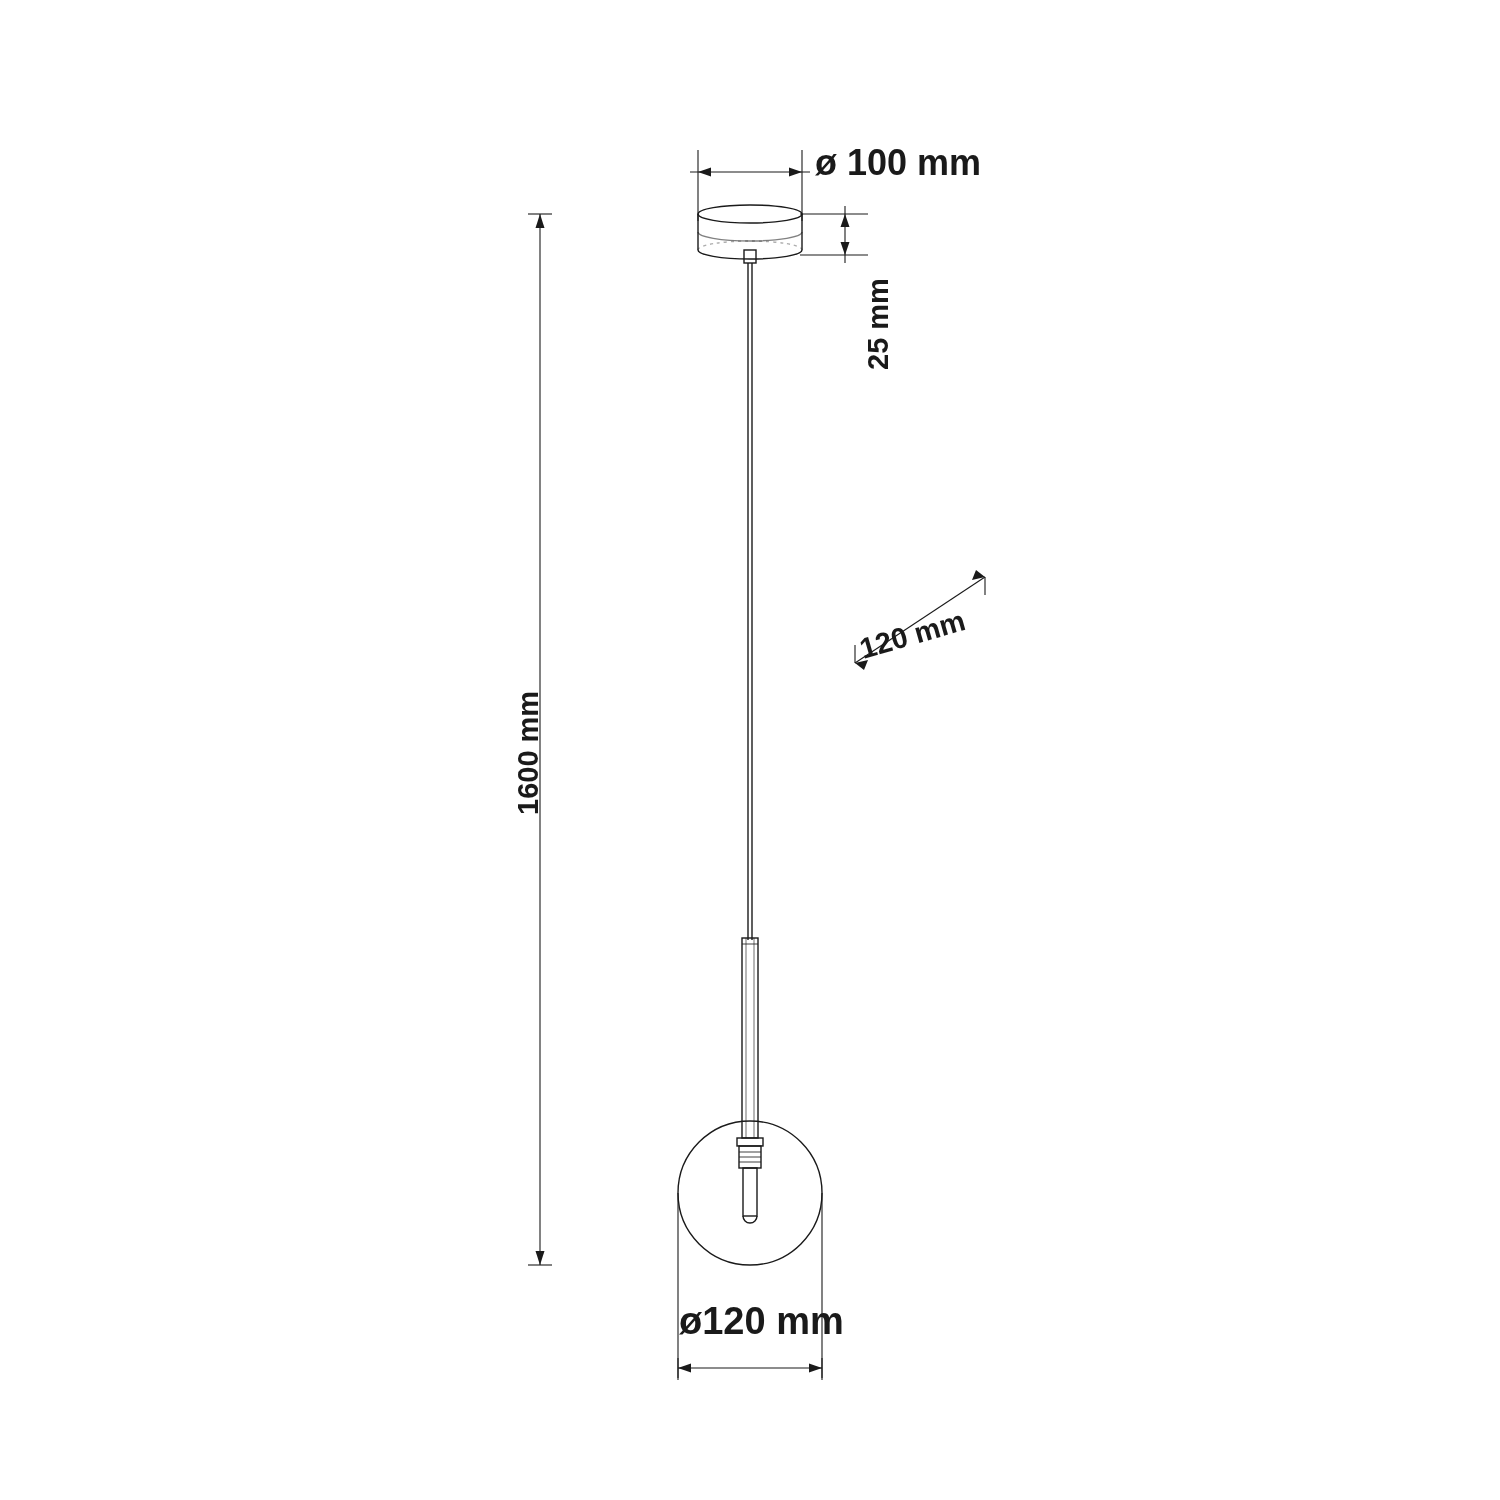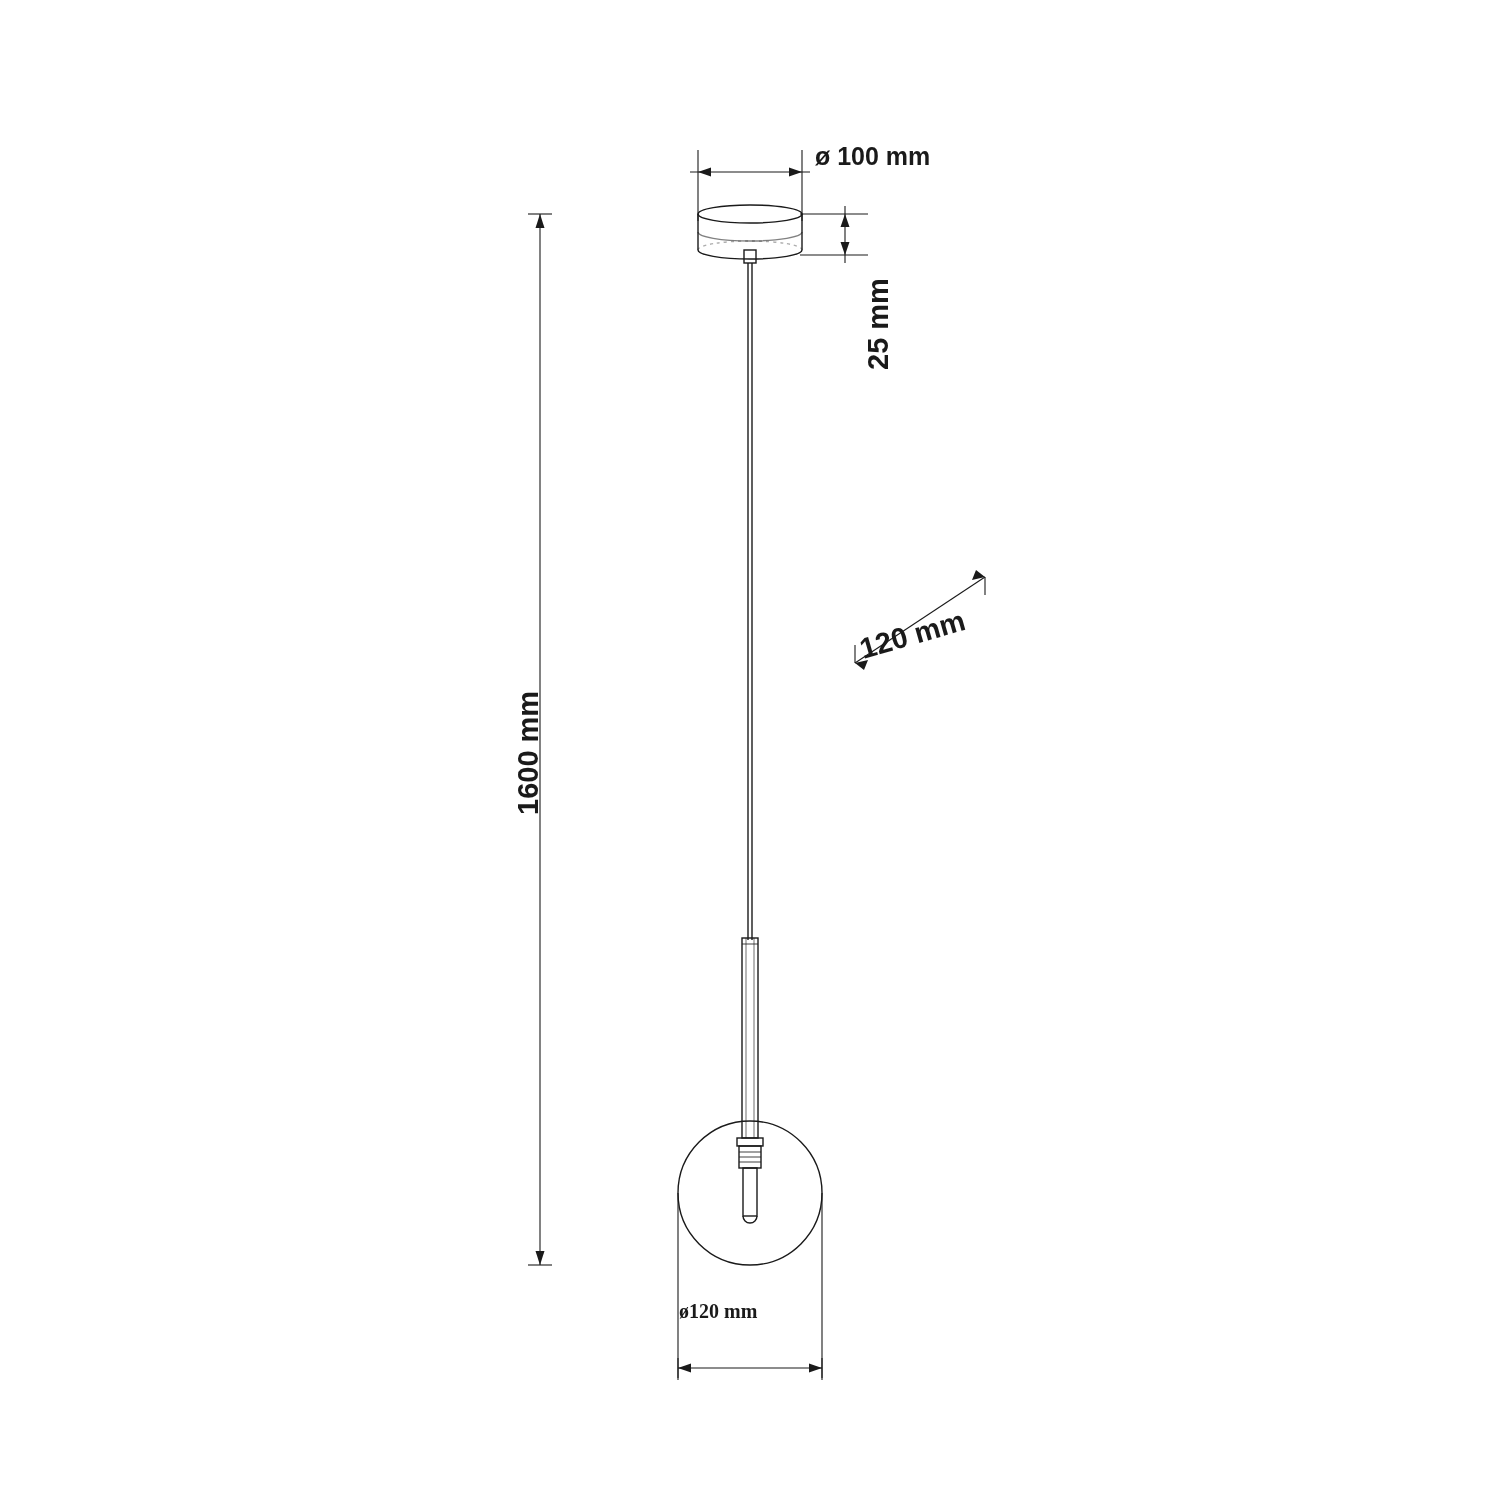--- a/index.html
+++ b/index.html
@@ -143,23 +143,23 @@
         <line x1="678" y1="1368" x2="822" y2="1368"></line>
         <line x1="678" y1="1358" x2="678" y2="1378"></line>
         <line x1="822" y1="1358" x2="822" y2="1378"></line>
         <path d="M678,1368 l13,-4.5 v9 z" fill="#1a1a1a" stroke="none"></path>
         <path d="M822,1368 l-13,-4.5 v9 z" fill="#1a1a1a" stroke="none"></path>
       </g>
 
     </g>
   </svg>
 
-  <div class="dim-label" style="left:815px; top:142px; font-size:25px;">ø 100 mm</div>
+  <div class="dim-label" style="left:815px; top:142px; font-size:36px;">ø 100 mm</div>
 
   <div class="dim-label rot90" style="left:862px; top:370px; font-size:29px;">25 mm</div>
 
   <div class="dim-label rot-slope" style="left:856px; top:634px; font-size:29px;">120 mm</div>
 
   <div class="dim-label rot90" style="left:512px; top:815px; font-size:29px;">1600 mm</div>
 
-  <div class="dim-label" style="left:679px; top:1300px; font-size:20px;font-family:Liberation Serif, serif;">ø120 mm</div>
+  <div class="dim-label" style="left:679px; top:1300px; font-size:38px;">ø120 mm</div>
 
 </div>
 
 </body></html>

